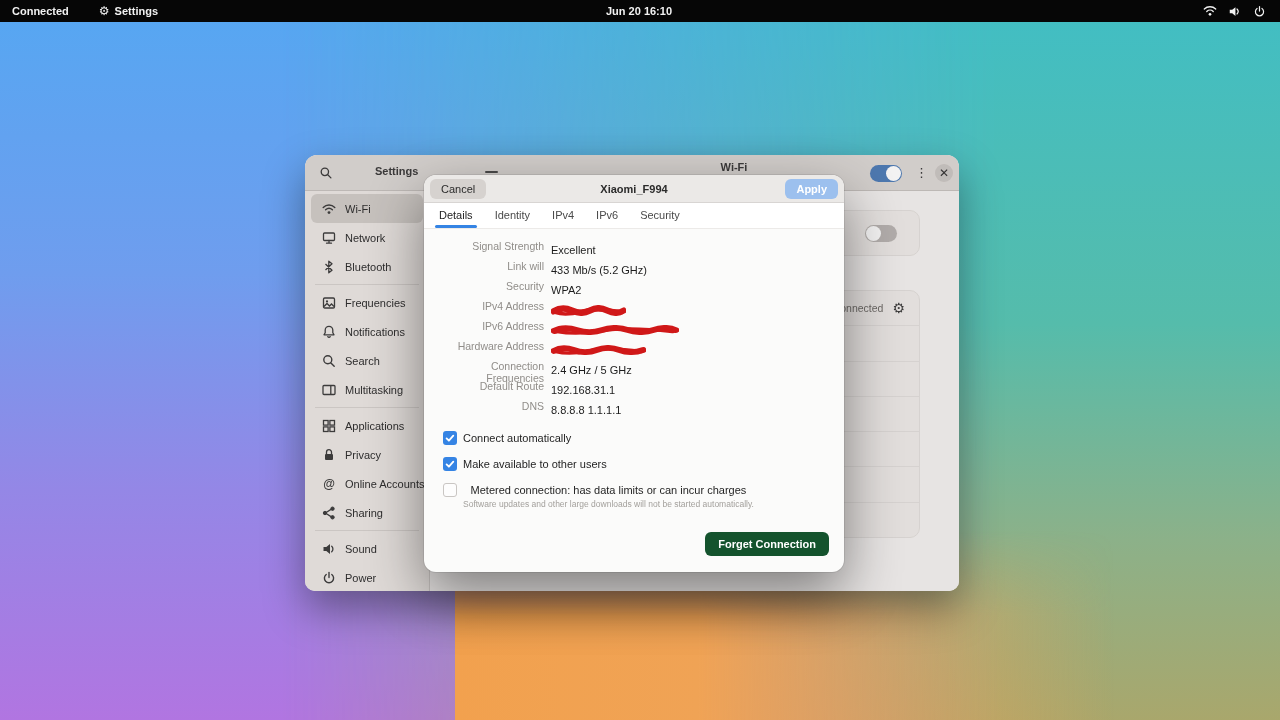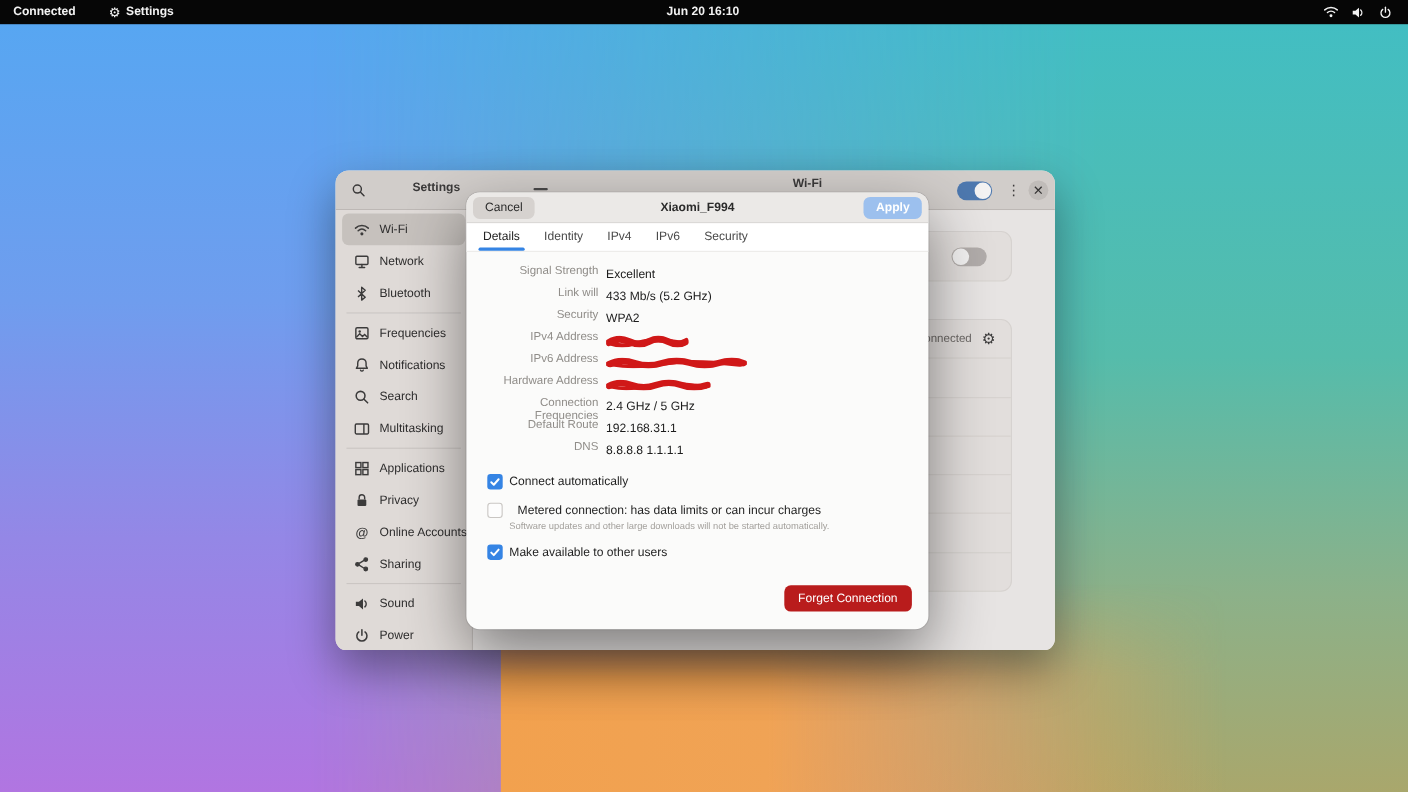--- a/index.html
+++ b/index.html
@@ -87,22 +87,22 @@
   .scribble{display:block;}
 
   .checks{position:absolute;left:19px;top:256px;right:16px;}
   .chk-row{display:flex;align-items:flex-start;margin-bottom:12px;text-align:center;}
   .chk-box{width:14px;height:14px;border-radius:3px;flex:0 0 auto;margin-top:0;}
   .chk-box.checked{background:#3584e4;display:flex;align-items:center;justify-content:center;}
   .chk-box.unchecked{background:#fdfdfd;border:1px solid #c9c6c3;}
   .chk-text{margin-left:6px;font-size:11px;color:#1f1f1f;line-height:14px;}
   .chk-sub{font-size:8.5px;color:#a3a09c;margin-top:2px;line-height:10px;}
 
-  .btn-forget{position:absolute;right:15px;top:357px;height:24px;padding:0 13px;background:#b91c1c;
-    color:#fff;font-weight:normal;font-size:11px;border-radius:6px;}
+  .btn-forget{position:absolute;right:15px;top:357px;height:24px;padding:0 13px;background:#14532d;
+    color:#fff;font-weight:bold;font-size:11px;border-radius:6px;}
 </style>
 </head>
 <body>
 
 <div class="desktop">
   <div class="wp wp-base"></div>
   <div class="wp wp-right"></div>
   <div class="wp-orange"></div>
 
   <div class="topbar">
@@ -347,31 +347,31 @@
     <div class="checks">
       <div class="chk-row">
         <span class="chk-box checked">
           <svg width="10" height="10" viewBox="0 0 10 10">
               <path d="M1.6 5.4l2.3 2.3 4.4-5" fill="none" stroke="#fff" stroke-width="1.8" stroke-linecap="round" stroke-linejoin="round"></path>
             </svg>
         </span>
         <span class="chk-text">Connect automatically</span>
       </div>
       <div class="chk-row">
+        <span class="chk-box checked">
+          <svg width="10" height="10" viewBox="0 0 10 10">
+              <path d="M1.6 5.4l2.3 2.3 4.4-5" fill="none" stroke="#fff" stroke-width="1.8" stroke-linecap="round" stroke-linejoin="round"></path>
+            </svg>
+        </span>
+        <span class="chk-text">Make available to other users</span>
+      </div>
+      <div class="chk-row">
         <span class="chk-box unchecked"></span>
         <span class="chk-text">
           <span>Metered connection: has data limits or can incur charges</span>
           <div class="chk-sub">Software updates and other large downloads will not be started automatically.</div>
         </span>
       </div>
-      <div class="chk-row">
-        <span class="chk-box checked">
-          <svg width="10" height="10" viewBox="0 0 10 10">
-              <path d="M1.6 5.4l2.3 2.3 4.4-5" fill="none" stroke="#fff" stroke-width="1.8" stroke-linecap="round" stroke-linejoin="round"></path>
-            </svg>
-        </span>
-        <span class="chk-text">Make available to other users</span>
-      </div>
     </div>
 
     <button class="btn btn-forget">Forget Connection</button>
   </div>
 </div>
 
 </body></html>

